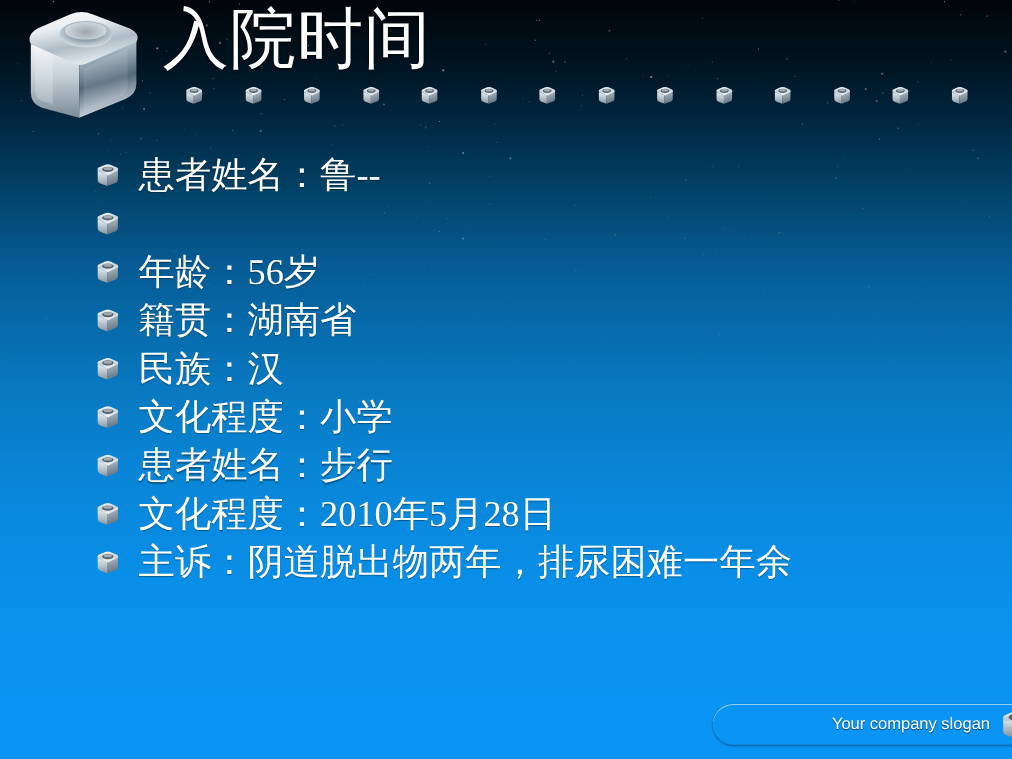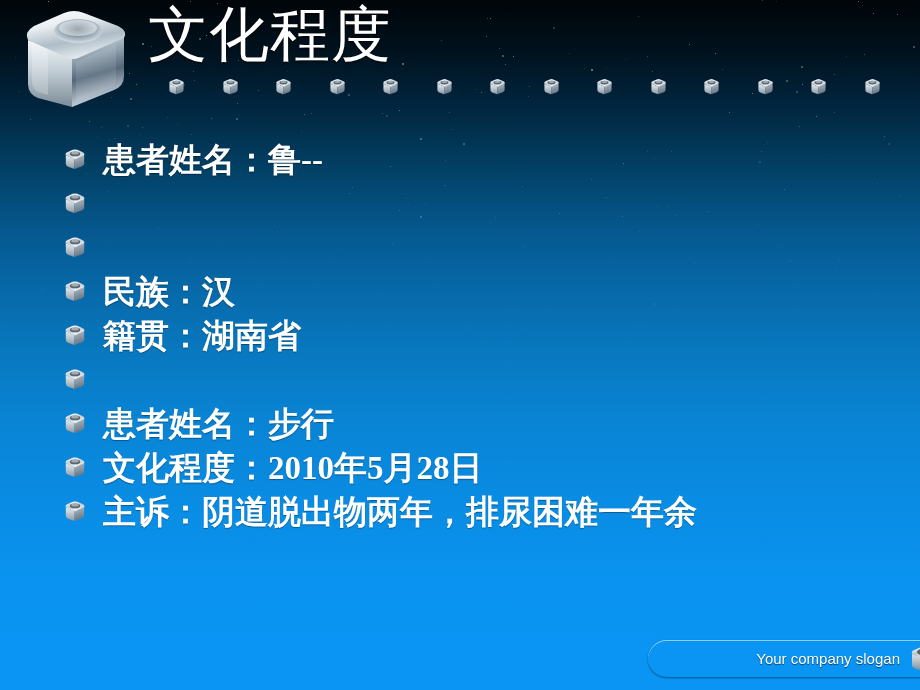--- a/index.html
+++ b/index.html
@@ -77,24 +77,23 @@
   .cuberow .minicube {
     position: absolute;
     top: 0;
     width: 17px;
     height: 17px;
   }
 
   
   .bullets {
     position: absolute;
-    left: 64px;
+    left: 87px;
     top: 138px;
     width: 820px;
-    font-weight: bold;
   }
   .brow {
     position: relative;
     height: 44px;
     display: flex;
     align-items: center;
   }
   .bicon {
     flex: 0 0 auto;
     width: 22px;
@@ -408,21 +407,21 @@
       <path d="M10,34 Q6,26 16,20 L46,7 Q56,3 66,7 L100,20 Q110,25 106,32 L60,52 Q55,54 50,52 Z" fill="url(#topFace)"></path>
 
       <ellipse cx="60" cy="25" rx="24" ry="12" fill="url(#dimple)" opacity="0.92"></ellipse>
       <ellipse cx="60" cy="22" rx="19" ry="8" fill="#f2f6f8" opacity="0.55"></ellipse>
 
       <path d="M14,36 L14,76 Q14,83 20,86 L30,89 L30,44 Z" fill="#ffffff" opacity="0.22"></path>
       <path d="M58,56 L58,96 L92,82 Q98,79 98,73 L98,38 Z" fill="#ffffff" opacity="0.10"></path>
     </svg>
   </div>
 
-  <div class="title">文化程度</div>
+  <div class="title">入院时间</div>
 
   <div class="cuberow" id="cuberow">
       <div class="minicube" style="left: 0px;"><svg width="17" height="17" viewBox="0 0 24 24">
           <defs>
             <linearGradient id="mth0" x1="0" y1="0" x2="0.3" y2="1">
               <stop offset="0%" stop-color="#ffffff"></stop>
               <stop offset="55%" stop-color="#c6d1d9"></stop>
               <stop offset="100%" stop-color="#eef2f5"></stop>
             </linearGradient>
             <linearGradient id="mlh0" x1="0" y1="0" x2="0" y2="1">
@@ -794,20 +793,46 @@
                 <stop offset="0%" stop-color="#b6c3cd"></stop>
                 <stop offset="100%" stop-color="#667582"></stop>
               </linearGradient>
             </defs>
             <path d="M2,8 L2,17 Q2,19.5 4.5,20.5 L11.5,23 L11.5,12 Z" fill="url(#mlb2)"></path>
             <path d="M11.5,12 L11.5,23 L19.5,20 Q22,19 22,16.5 L22,6.5 Z" fill="url(#mrb2)"></path>
             <path d="M2,8 Q1,5.5 3.5,4.5 L9.5,2 Q12,1 14.5,2 L20.5,4.5 Q23,5.5 22,7.5 L12.8,12 Q12,12.5 11.2,12 Z" fill="url(#mtb2)"></path>
             <ellipse cx="12" cy="6.5" rx="5.6" ry="2.6" fill="#3c4a56" opacity="0.82"></ellipse>
             <ellipse cx="12" cy="5.7" rx="4.2" ry="1.5" fill="#eef3f6" opacity="0.5"></ellipse>
           </svg></span>
+        <span class="btext">年龄：56岁</span>
+      </div>
+      <div class="brow">
+        <span class="bicon"><svg width="22" height="22" viewBox="0 0 24 24">
+            <defs>
+              <linearGradient id="mtb4" x1="0" y1="0" x2="0.3" y2="1">
+                <stop offset="0%" stop-color="#ffffff"></stop>
+                <stop offset="55%" stop-color="#c6d1d9"></stop>
+                <stop offset="100%" stop-color="#eef2f5"></stop>
+              </linearGradient>
+              <linearGradient id="mlb4" x1="0" y1="0" x2="0" y2="1">
+                <stop offset="0%" stop-color="#e8eef2"></stop>
+                <stop offset="100%" stop-color="#8a98a4"></stop>
+              </linearGradient>
+              <linearGradient id="mrb4" x1="0" y1="0" x2="0.2" y2="1">
+                <stop offset="0%" stop-color="#b6c3cd"></stop>
+                <stop offset="100%" stop-color="#667582"></stop>
+              </linearGradient>
+            </defs>
+            <path d="M2,8 L2,17 Q2,19.5 4.5,20.5 L11.5,23 L11.5,12 Z" fill="url(#mlb4)"></path>
+            <path d="M11.5,12 L11.5,23 L19.5,20 Q22,19 22,16.5 L22,6.5 Z" fill="url(#mrb4)"></path>
+            <path d="M2,8 Q1,5.5 3.5,4.5 L9.5,2 Q12,1 14.5,2 L20.5,4.5 Q23,5.5 22,7.5 L12.8,12 Q12,12.5 11.2,12 Z" fill="url(#mtb4)"></path>
+            <ellipse cx="12" cy="6.5" rx="5.6" ry="2.6" fill="#3c4a56" opacity="0.82"></ellipse>
+            <ellipse cx="12" cy="5.7" rx="4.2" ry="1.5" fill="#eef3f6" opacity="0.5"></ellipse>
+          </svg></span>
+        <span class="btext">籍贯：湖南省</span>
       </div>
       <div class="brow">
         <span class="bicon"><svg width="22" height="22" viewBox="0 0 24 24">
             <defs>
               <linearGradient id="mtb3" x1="0" y1="0" x2="0.3" y2="1">
                 <stop offset="0%" stop-color="#ffffff"></stop>
                 <stop offset="55%" stop-color="#c6d1d9"></stop>
                 <stop offset="100%" stop-color="#eef2f5"></stop>
               </linearGradient>
               <linearGradient id="mlb3" x1="0" y1="0" x2="0" y2="1">
@@ -823,65 +848,41 @@
             <path d="M11.5,12 L11.5,23 L19.5,20 Q22,19 22,16.5 L22,6.5 Z" fill="url(#mrb3)"></path>
             <path d="M2,8 Q1,5.5 3.5,4.5 L9.5,2 Q12,1 14.5,2 L20.5,4.5 Q23,5.5 22,7.5 L12.8,12 Q12,12.5 11.2,12 Z" fill="url(#mtb3)"></path>
             <ellipse cx="12" cy="6.5" rx="5.6" ry="2.6" fill="#3c4a56" opacity="0.82"></ellipse>
             <ellipse cx="12" cy="5.7" rx="4.2" ry="1.5" fill="#eef3f6" opacity="0.5"></ellipse>
           </svg></span>
         <span class="btext">民族：汉</span>
       </div>
       <div class="brow">
         <span class="bicon"><svg width="22" height="22" viewBox="0 0 24 24">
             <defs>
-              <linearGradient id="mtb4" x1="0" y1="0" x2="0.3" y2="1">
-                <stop offset="0%" stop-color="#ffffff"></stop>
-                <stop offset="55%" stop-color="#c6d1d9"></stop>
-                <stop offset="100%" stop-color="#eef2f5"></stop>
-              </linearGradient>
-              <linearGradient id="mlb4" x1="0" y1="0" x2="0" y2="1">
-                <stop offset="0%" stop-color="#e8eef2"></stop>
-                <stop offset="100%" stop-color="#8a98a4"></stop>
-              </linearGradient>
-              <linearGradient id="mrb4" x1="0" y1="0" x2="0.2" y2="1">
-                <stop offset="0%" stop-color="#b6c3cd"></stop>
-                <stop offset="100%" stop-color="#667582"></stop>
-              </linearGradient>
-            </defs>
-            <path d="M2,8 L2,17 Q2,19.5 4.5,20.5 L11.5,23 L11.5,12 Z" fill="url(#mlb4)"></path>
-            <path d="M11.5,12 L11.5,23 L19.5,20 Q22,19 22,16.5 L22,6.5 Z" fill="url(#mrb4)"></path>
-            <path d="M2,8 Q1,5.5 3.5,4.5 L9.5,2 Q12,1 14.5,2 L20.5,4.5 Q23,5.5 22,7.5 L12.8,12 Q12,12.5 11.2,12 Z" fill="url(#mtb4)"></path>
-            <ellipse cx="12" cy="6.5" rx="5.6" ry="2.6" fill="#3c4a56" opacity="0.82"></ellipse>
-            <ellipse cx="12" cy="5.7" rx="4.2" ry="1.5" fill="#eef3f6" opacity="0.5"></ellipse>
-          </svg></span>
-        <span class="btext">籍贯：湖南省</span>
-      </div>
-      <div class="brow">
-        <span class="bicon"><svg width="22" height="22" viewBox="0 0 24 24">
-            <defs>
               <linearGradient id="mtb5" x1="0" y1="0" x2="0.3" y2="1">
                 <stop offset="0%" stop-color="#ffffff"></stop>
                 <stop offset="55%" stop-color="#c6d1d9"></stop>
                 <stop offset="100%" stop-color="#eef2f5"></stop>
               </linearGradient>
               <linearGradient id="mlb5" x1="0" y1="0" x2="0" y2="1">
                 <stop offset="0%" stop-color="#e8eef2"></stop>
                 <stop offset="100%" stop-color="#8a98a4"></stop>
               </linearGradient>
               <linearGradient id="mrb5" x1="0" y1="0" x2="0.2" y2="1">
                 <stop offset="0%" stop-color="#b6c3cd"></stop>
                 <stop offset="100%" stop-color="#667582"></stop>
               </linearGradient>
             </defs>
             <path d="M2,8 L2,17 Q2,19.5 4.5,20.5 L11.5,23 L11.5,12 Z" fill="url(#mlb5)"></path>
             <path d="M11.5,12 L11.5,23 L19.5,20 Q22,19 22,16.5 L22,6.5 Z" fill="url(#mrb5)"></path>
             <path d="M2,8 Q1,5.5 3.5,4.5 L9.5,2 Q12,1 14.5,2 L20.5,4.5 Q23,5.5 22,7.5 L12.8,12 Q12,12.5 11.2,12 Z" fill="url(#mtb5)"></path>
             <ellipse cx="12" cy="6.5" rx="5.6" ry="2.6" fill="#3c4a56" opacity="0.82"></ellipse>
             <ellipse cx="12" cy="5.7" rx="4.2" ry="1.5" fill="#eef3f6" opacity="0.5"></ellipse>
           </svg></span>
+        <span class="btext">文化程度：小学</span>
       </div>
       <div class="brow">
         <span class="bicon"><svg width="22" height="22" viewBox="0 0 24 24">
             <defs>
               <linearGradient id="mtb6" x1="0" y1="0" x2="0.3" y2="1">
                 <stop offset="0%" stop-color="#ffffff"></stop>
                 <stop offset="55%" stop-color="#c6d1d9"></stop>
                 <stop offset="100%" stop-color="#eef2f5"></stop>
               </linearGradient>
               <linearGradient id="mlb6" x1="0" y1="0" x2="0" y2="1">

